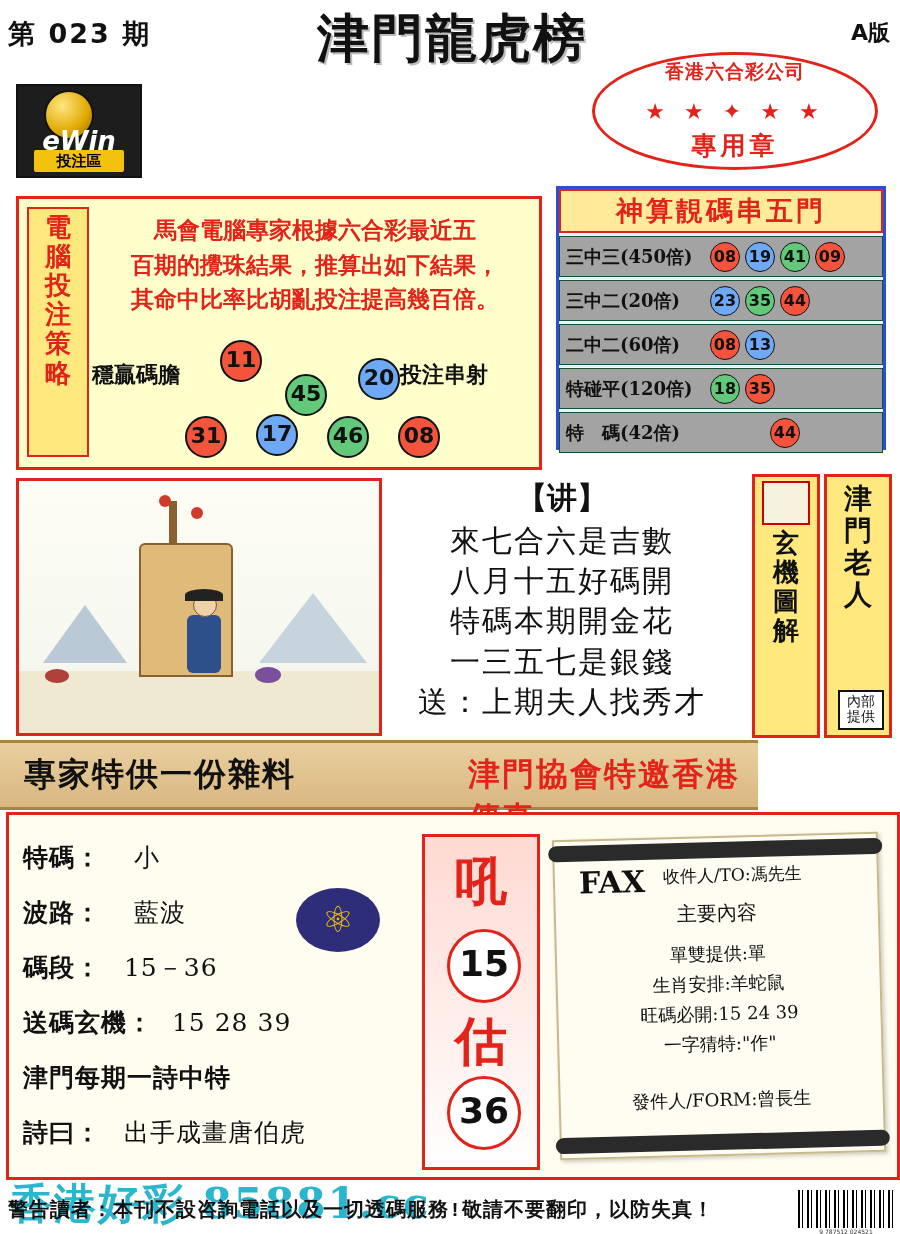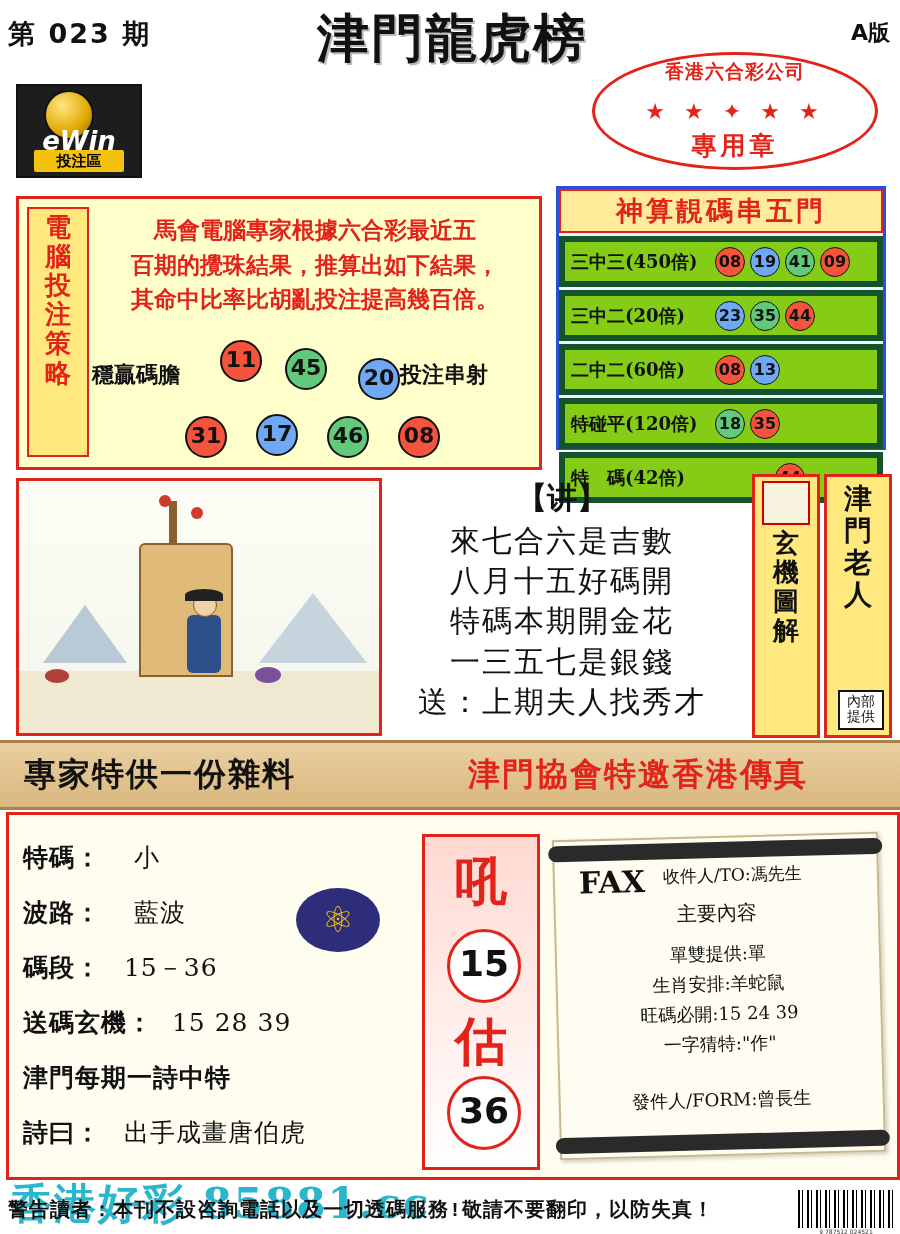--- a/index.html
+++ b/index.html
@@ -61,21 +61,21 @@
   }
   .b-red{background:#f4543c;}
   .b-blue{background:#6fa8f5;}
   .b-green{background:#62c87a;}
 
   
   .numbox{position:absolute;left:556px;top:186px;width:330px;height:264px;background:#eaf4ff;border:3px solid #2a4fd6;box-sizing:border-box;}
   .numbox .head{height:40px;line-height:40px;text-align:center;background:#ffeb99;border:2px solid #e2231a;
     color:#e2231a;font-size:27px;font-weight:bold;letter-spacing:3px;
     font-family:"DejaVu Serif","Liberation Serif",serif;}
-  .numrow{display:flex;align-items:center;height:39px;border:6px solid #14532d;margin-top:3px;background:#84cc16;}
+  .numrow{display:flex;align-items:center;height:39px;border:1px solid #14532d;margin-top:3px;background:#a3a3a3;}
   .numrow .lbl{width:150px;font-size:18px;font-weight:bold;color:#111;padding-left:6px;box-sizing:border-box;
     font-family:"DejaVu Serif","Liberation Serif",serif;}
   .numrow .vals{flex:1;display:flex;gap:5px;align-items:center;justify-content:flex-start;}
   .sball{width:28px;height:28px;border-radius:50%;border:1px solid #111;text-align:center;line-height:27px;
     font-size:16px;font-weight:bold;color:#111;}
 
   
   .pic{position:absolute;left:16px;top:478px;width:360px;height:252px;border:3px solid #e2231a;background:#fdfcf4;overflow:hidden;}
   .sky{position:absolute;inset:0;background:linear-gradient(#fdfdf5,#f3f5ec);}
   .mtn{position:absolute;bottom:70px;width:0;height:0;border-style:solid;}
@@ -103,21 +103,21 @@
   .laoren{position:absolute;left:824px;top:474px;width:62px;height:258px;background:#ffe97f;border:3px solid #e2231a;}
   .laoren .vtxt{position:absolute;left:0;top:6px;width:62px;text-align:center;font-size:28px;font-weight:bold;color:#111;line-height:1.14;
     font-family:"DejaVu Serif","Liberation Serif",serif;}
   .laoren .vtxt span{display:block;}
   .neibu{position:absolute;left:838px;top:690px;width:46px;height:40px;border:2px solid #111;background:#fff;
     font-size:14px;line-height:1.05;text-align:center;color:#111;padding-top:2px;box-sizing:border-box;
     font-family:"DejaVu Serif","Liberation Serif",serif;}
   .neibu span{display:block;}
 
   
-  .banner{position:absolute;left:0;top:740px;width:900px;height:64px;background:linear-gradient(#e9cfa0,#d9b77f);
+  .banner{position:absolute;left:0;top:740px;width:758px;height:64px;background:linear-gradient(#e9cfa0,#d9b77f);
     border-top:3px solid #a98345;border-bottom:3px solid #a98345;}
   .banner .b1{position:absolute;left:24px;top:10px;font-size:32px;font-weight:bold;color:#111;letter-spacing:2px;
     font-family:"DejaVu Serif","Liberation Serif",serif;}
   .banner .b2{position:absolute;left:468px;top:10px;font-size:32px;font-weight:bold;color:#e2231a;letter-spacing:2px;
     font-family:"DejaVu Serif","Liberation Serif",serif;}
 
   
   .bottom{position:absolute;left:6px;top:812px;width:888px;height:362px;background:#fffdf0;border:3px solid #e2231a;}
   .binfo{position:absolute;left:14px;top:26px;width:400px;color:#111;
     font-family:"DejaVu Serif","Liberation Serif",serif;}
@@ -191,21 +191,21 @@
     <div class="strattext">
       <div>馬會電腦專家根據六合彩最近五</div>
       <div>百期的攪珠結果，推算出如下結果，</div>
       <div>其命中比率比胡亂投注提高幾百倍。</div>
     </div>
   </div>
   <div class="wminline">穩贏碼膽</div>
   <div class="wminline2">投注串射</div>
 
   <div class="ball b-red" style="left:212px;top:340px;margin-left:8px;">11</div>
-  <div class="ball b-green" style="left:285px;top:348px;">45</div>
+  <div class="ball b-green" style="left:285px;top:374px;">45</div>
   <div class="ball b-blue" style="left:358px;top:358px;">20</div>
 
   <div class="ball b-red" style="left:185px;top:416px;">31</div>
   <div class="ball b-blue" style="left:256px;top:414px;">17</div>
   <div class="ball b-green" style="left:327px;top:416px;">46</div>
   <div class="ball b-red" style="left:398px;top:416px;">08</div>
 
   <div class="numbox">
     <div class="head">神算靚碼串五門</div>
 

